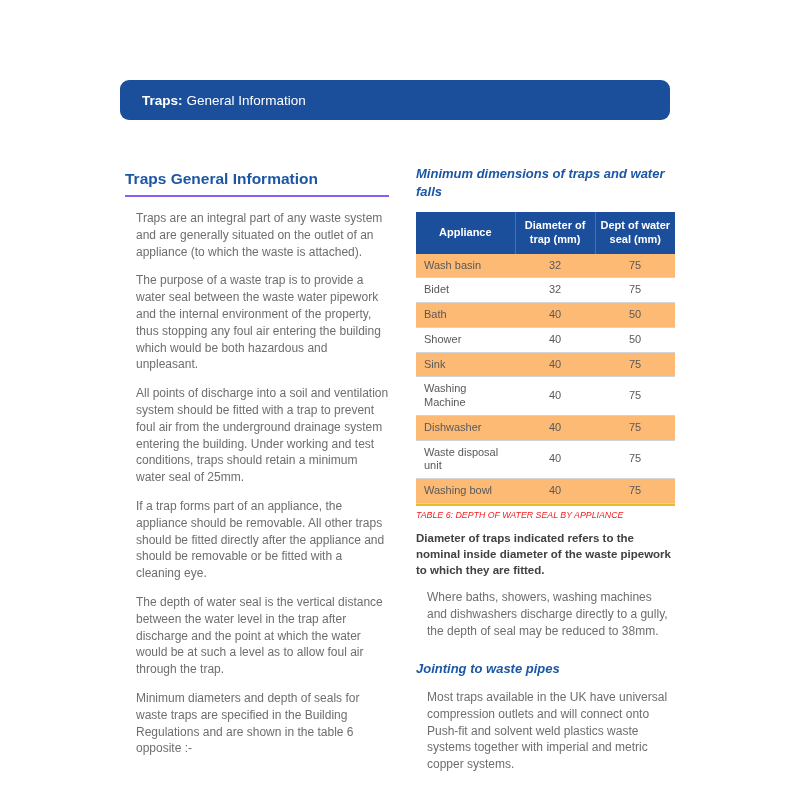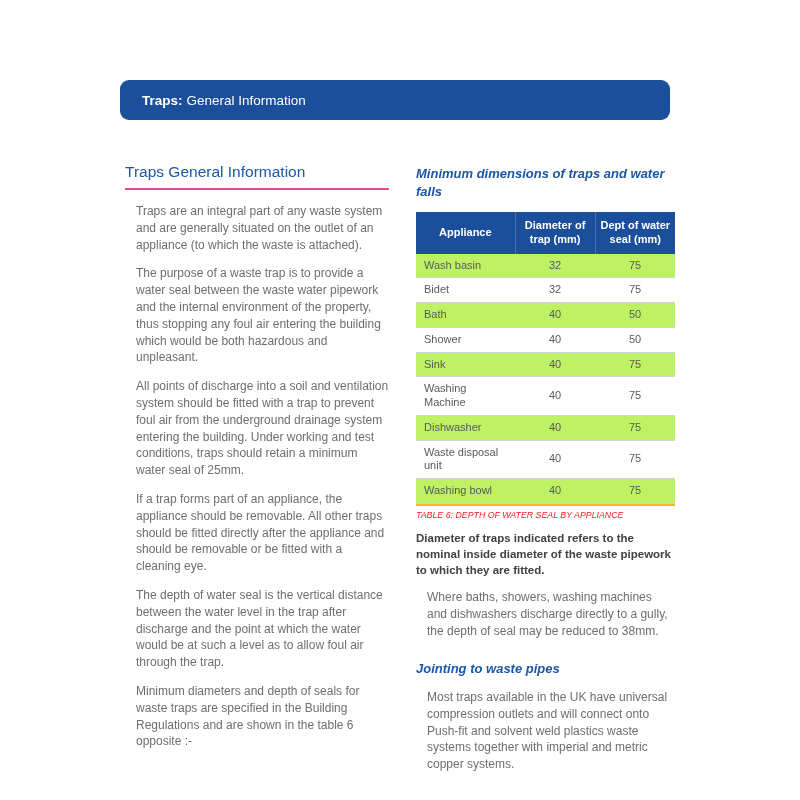--- a/index.html
+++ b/index.html
@@ -12,22 +12,22 @@
     display: flex; align-items: center; box-sizing: border-box; padding-left: 22px;
   }
   .header-bar .t { color: #ffffff; font-size: 13.5px; }
   .header-bar .t b { font-weight: bold; margin-right: 4px; }
 
   .columns { position: absolute; left: 125px; top: 163px; width: 550px; display: flex; }
   .col-left { width: 264px; margin-right: 27px; }
   .col-right { width: 259px; }
 
   .left-heading {
-    color: #1c57a5; font-size: 15.5px; font-weight: normal;
-    padding-bottom: 7px; border-bottom: 2px solid #ec4899; margin: 0 0 13px 0;
+    color: #1c57a5; font-size: 15.5px; font-weight: bold;
+    padding-bottom: 7px; border-bottom: 2px solid #8b5cf6; margin: 7px 0 13px 0;
   }
   p.body-text { font-size: 12px; line-height: 1.4; color: #6d6e71; margin: 0 0 12px 11px; }
 
   .right-heading {
     color: #1c57a5; font-size: 13px; font-weight: bold; font-style: italic;
     line-height: 1.35; margin: 2px 0 12px 0;
   }
   .jointing-heading { margin-top: 20px; }
 
   table.dim { width: 100%; border-collapse: collapse; font-size: 11px; color: #58595b; table-layout: fixed; }
@@ -35,21 +35,21 @@
     background: #1b4e9b; color: #ffffff; font-weight: bold; text-align: center;
     vertical-align: middle; padding: 7px 4px; line-height: 1.25;
     border-left: 1px solid #4a6fb0;
   }
   table.dim th:first-child { border-left: none; width: 35%; }
   table.dim td {
     padding: 5px 8px; border-bottom: 1px solid #d1d3d4;
     vertical-align: middle; line-height: 1.25; background: #ffffff;
   }
   table.dim td.num { text-align: center; }
-  table.dim tr.odd td { background: #bef264; margin-top: 35px; }
+  table.dim tr.odd td { background: #fdba74; margin-top: 35px; }
 
   .caption-wrap { border-top: 2px solid #e9bd23; padding-top: 4px; }
   .caption { color: #ed2124; font-size: 8.8px; font-style: italic; margin: 0 0 10px 0; }
 
   p.bold-text { font-size: 11.5px; line-height: 1.4; color: #414042; font-weight: bold; margin: 0 0 11px 0; }
 </style>
 </head>
 <body>
 
 <div class="page">

